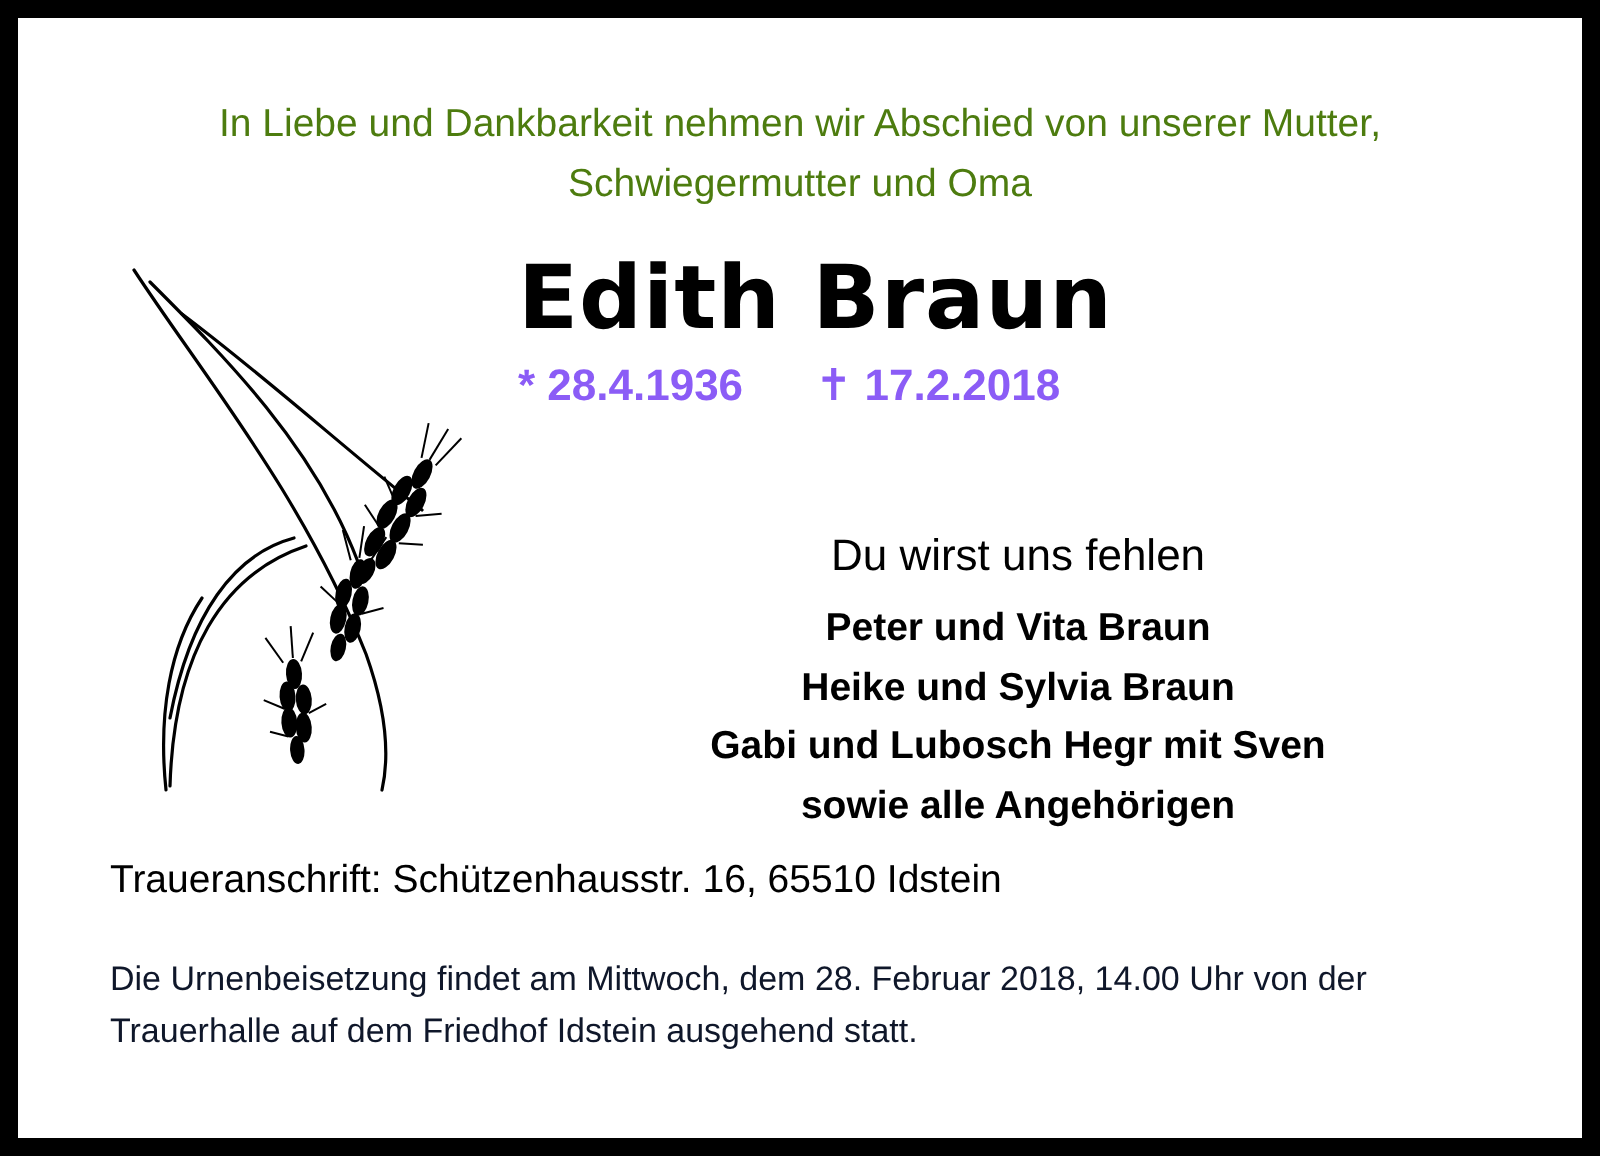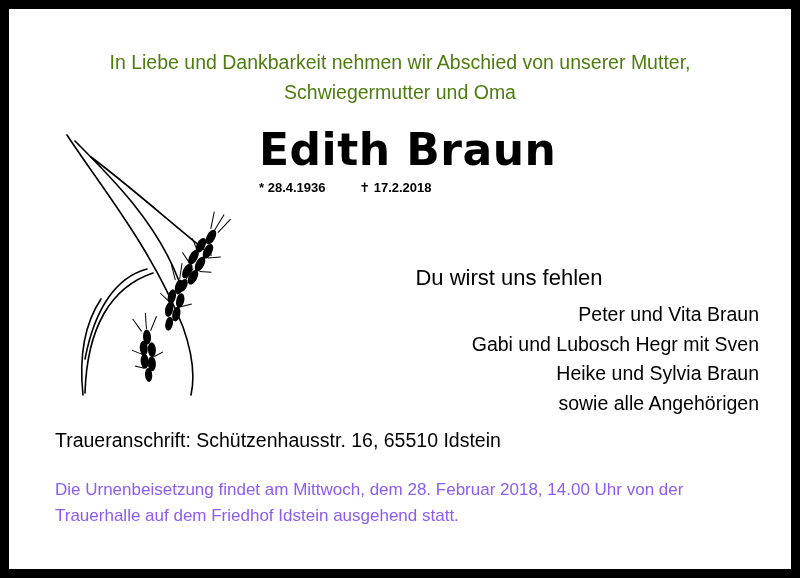--- a/index.html
+++ b/index.html
@@ -53,22 +53,22 @@
     font-family: "DejaVu Sans", sans-serif;
     font-weight: bold;
     font-size: 44px;
     letter-spacing: 0.5px;
     color: #000000;
     line-height: 1.05;
   }
   .dates {
     margin-top: 7px;
     font-weight: bold;
-    font-size: 13px;
-    color: #000000;
+    font-size: 22px;
+    color: #8b5cf6;
   }
   .dates .birth {
     margin-right: 30px;
   }
   .dates .cross {
     font-family: "DejaVu Sans", sans-serif;
   }
 
   
   .survivors {
@@ -78,24 +78,23 @@
     width: 500px;
     text-align: center;
     color: #000000;
   }
   .survivors .intro {
     font-size: 22px;
     line-height: 1.5;
     margin-bottom: 6px;
   }
   .survivors .names {
-    font-weight: normal;
+    font-weight: bold;
     font-size: 19.5px;
     line-height: 1.52;
-    text-align: right;
   }
   .survivors .names div {
     white-space: nowrap;
   }
 
   
   .address {
     position: absolute;
     left: 46px;
     top: 420px;
@@ -104,21 +103,21 @@
   }
 
   
   .footer-note {
     position: absolute;
     left: 46px;
     top: 468px;
     width: 700px;
     font-size: 17px;
     line-height: 1.5;
-    color: #8b5cf6;
+    color: #0f172a;
   }
   .footer-note div {
     white-space: nowrap;
   }
 
   
   .wheat {
     position: absolute;
     left: 52px;
     top: 118px;
@@ -216,22 +215,22 @@
         <span class="birth">* 28.4.1936</span>
         <span class="cross">✝</span>
         <span class="death">17.2.2018</span>
       </div>
     </div>
 
     <div class="survivors">
       <div class="intro">Du wirst uns fehlen</div>
       <div class="names">
         <div>Peter und Vita Braun</div>
+        <div>Heike und Sylvia Braun</div>
         <div>Gabi und Lubosch Hegr mit Sven</div>
-        <div>Heike und Sylvia Braun</div>
         <div>sowie alle Angehörigen</div>
       </div>
     </div>
 
     <div class="address">Traueranschrift: Schützenhausstr. 16, 65510 Idstein</div>
 
     <div class="footer-note">
       <div>Die Urnenbeisetzung findet am Mittwoch, dem 28. Februar 2018, 14.00 Uhr von der</div>
       <div>Trauerhalle auf dem Friedhof Idstein ausgehend statt.</div>
     </div>

